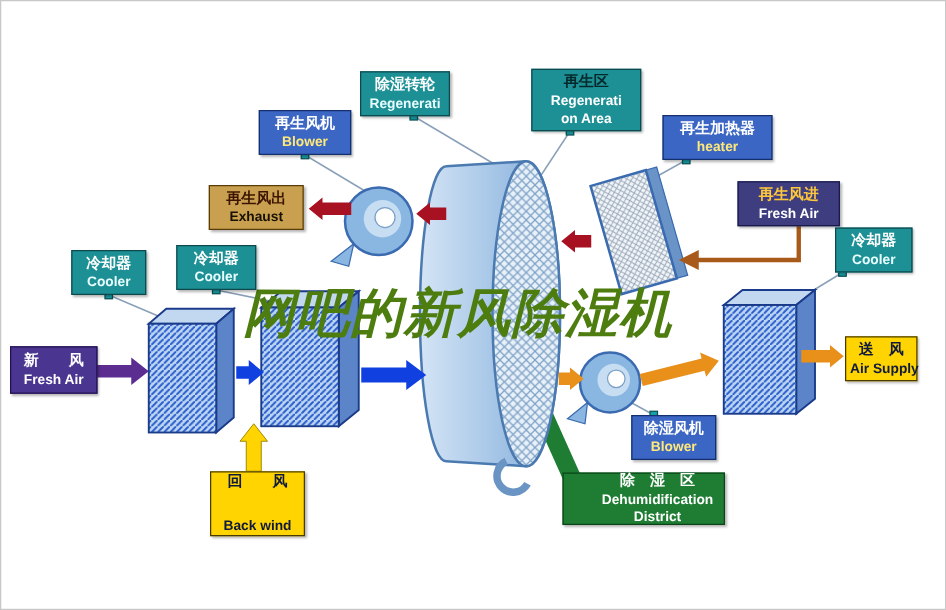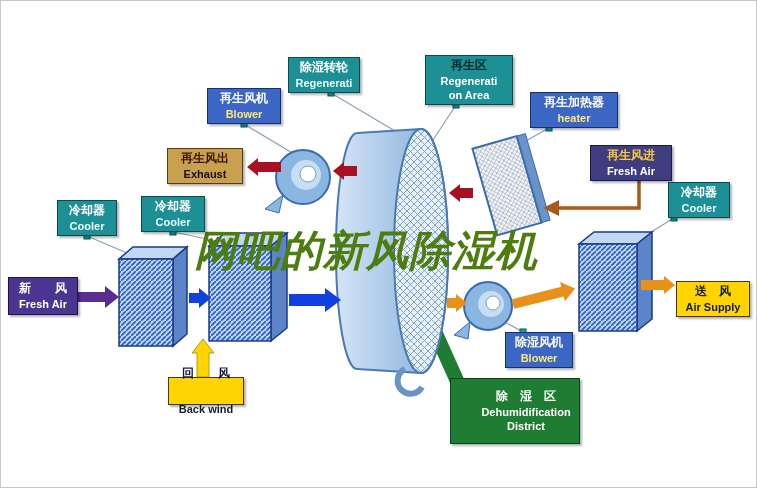--- a/index.html
+++ b/index.html
@@ -193,36 +193,36 @@
   <div class="label teal" style="left:667px; top:181px; width:62px; height:36px;">
     <span class="zh">冷却器</span>
     <span class="en">Cooler</span>
   </div>
 
   <div class="label purple" style="left:7px; top:276px; width:70px; height:38px;">
     <span class="zh">新　　风</span>
     <span class="en">Fresh Air</span>
   </div>
 
-  <div class="label yellow" style="left:675px; top:280px; width:74px; height:36px;">
+  <div class="label yellow" style="left:675px; top:268px; width:58px; height:36px;">
     <span class="zh">送　风</span>
     <span class="en">Air Supply</span>
   </div>
 
-  <div class="label yellow" style="left:167px; top:376px; width:76px; height:28px;gap:20px;">
+  <div class="label yellow" style="left:167px; top:376px; width:76px; height:52px;gap:20px;">
     <span class="zh">回　　风</span>
     <span class="en">Back wind</span>
   </div>
 
   <div class="label blue" style="left:504px; top:331px; width:68px; height:36px;">
     <span class="zh">除湿风机</span>
     <span class="en">Blower</span>
   </div>
 
-  <div class="label green" style="left:449px; top:377px; width:130px; height:66px;padding-left:25px;">
+  <div class="label green" style="left:449px; top:377px; width:130px; height:42px;padding-left:25px;">
     <span class="zh">除　湿　区</span>
     <span class="en">Dehumidification</span>
     <span class="en">District</span>
   </div>
 
   <div class="watermark">网吧的新风除湿机</div>
 
 </div>
 
 </body></html>

